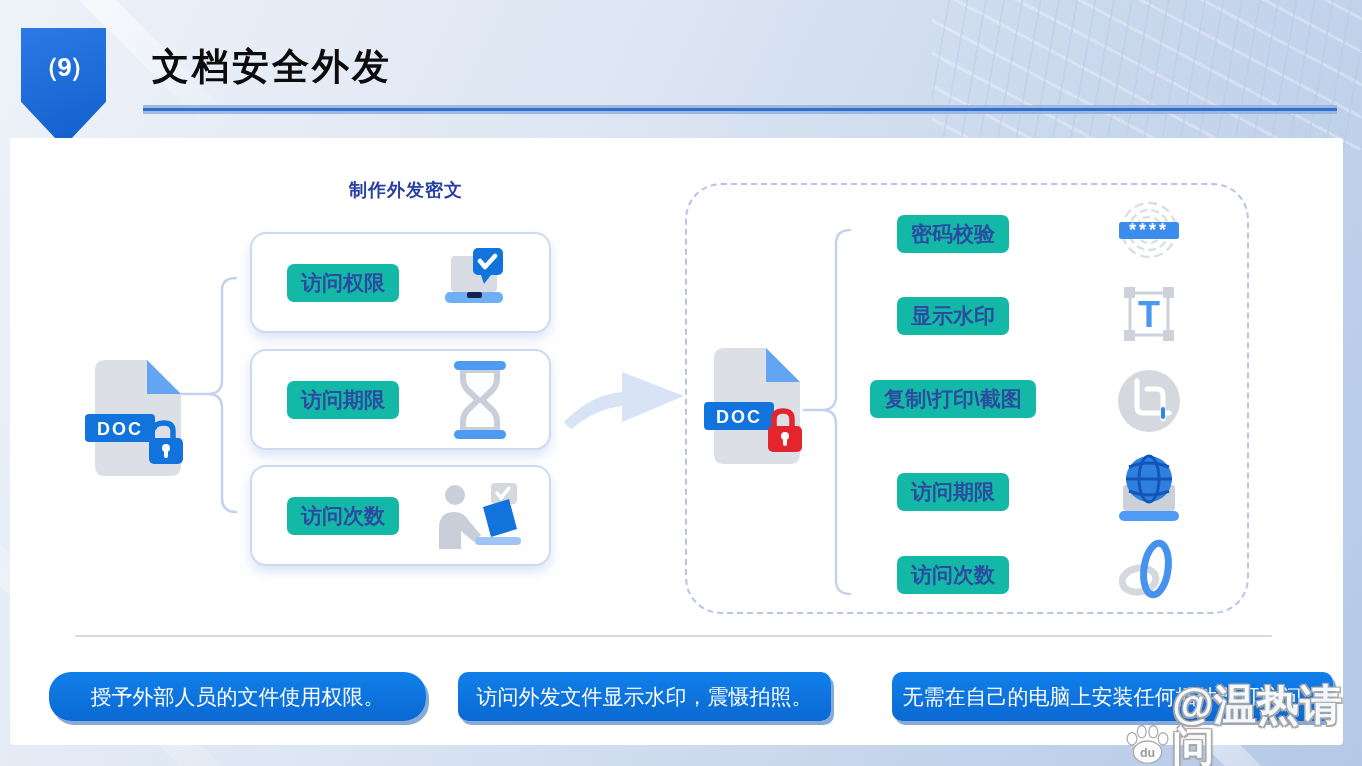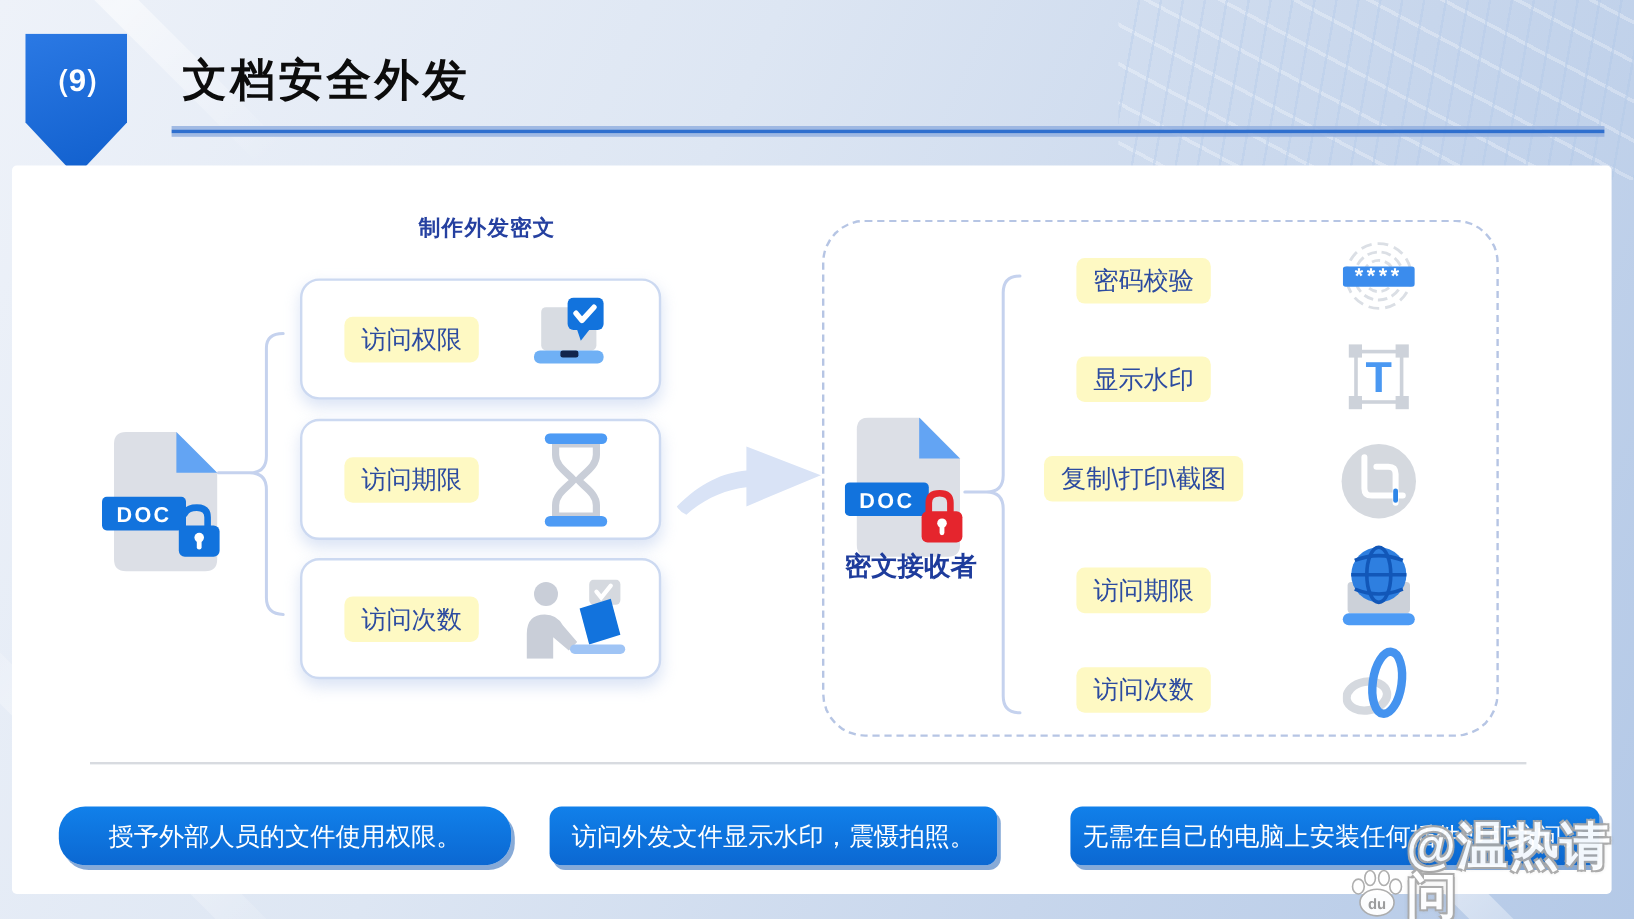--- a/index.html
+++ b/index.html
@@ -39,22 +39,22 @@
   .section-title{
     position:absolute;left:296px;top:40px;width:200px;text-align:center;
     font-size:18px;font-weight:bold;color:#2540a0;letter-spacing:1px;
   }
   .flow-card{
     position:absolute;left:240px;width:297px;height:97px;background:#fff;
     border:2px solid #ccd9f1;border-radius:16px;
     box-shadow:0 6px 12px rgba(176,196,232,.45);
   }
   .pill{
-    display:inline-block;background:#fef9c3;color:#2c4ba0;font-size:21px;
-    padding:5px 14px;border-radius:7px;white-space:nowrap;
+    display:inline-block;background:#14b8a6;color:#2c4ba0;font-size:21px;
+    padding:5px 14px;border-radius:7px;white-space:nowrap;font-weight:bold;
   }
   .flow-card .pill{position:absolute;left:35px;top:30px;}
   .flow-card .card-icon{position:absolute;}
   
   .big-arrow{position:absolute;left:548px;top:218px;}
   
   .dashed-box{
     position:absolute;left:675px;top:45px;width:560px;height:427px;
     border:2px dashed #b6c5e4;border-radius:36px;
   }
@@ -162,21 +162,20 @@
       <polygon points="62,0 96,34 62,34" fill="#63a4f3"></polygon>
       <rect x="0" y="54" width="70" height="28" rx="4" fill="#1273dd"></rect>
       <text x="35" y="75" text-anchor="middle" font-size="18" font-weight="bold" fill="#ffffff" letter-spacing="2">DOC</text>
       <g transform="translate(58,60)">
         <path d="M12 18 V11 Q12 3 21 3 Q30 3 30 11 V18" stroke="#e5252d" stroke-width="5.5" fill="none" stroke-linecap="round"></path>
         <rect x="6" y="18" width="34" height="26" rx="5" fill="#e5252d"></rect>
         <circle cx="23" cy="28" r="4" fill="#ffffff"></circle>
         <rect x="21" y="29" width="4" height="9" rx="2" fill="#ffffff"></rect>
       </g>
     </svg>
-    <div class="receiver-label">密文接收者</div>
 
     <svg style="position:absolute;left:115px;top:43px;" width="72" height="370" viewBox="0 0 72 370">
       <path d="M48 2 Q34 2 34 16 L34 168 Q34 182 20 182 Q34 182 34 196 L34 352 Q34 366 48 366 M2 182 L20 182" stroke="#c5d2ee" stroke-width="2.5" fill="none" stroke-linecap="round"></path>
     </svg>
 
     <div class="row-pill" style="top:30px;"><span class="pill">密码校验</span></div>
     <div class="row-pill" style="top:112px;"><span class="pill">显示水印</span></div>
     <div class="row-pill" style="top:195px;"><span class="pill">复制\打印\截图</span></div>
     <div class="row-pill" style="top:288px;"><span class="pill">访问期限</span></div>
     <div class="row-pill" style="top:371px;"><span class="pill">访问次数</span></div>

